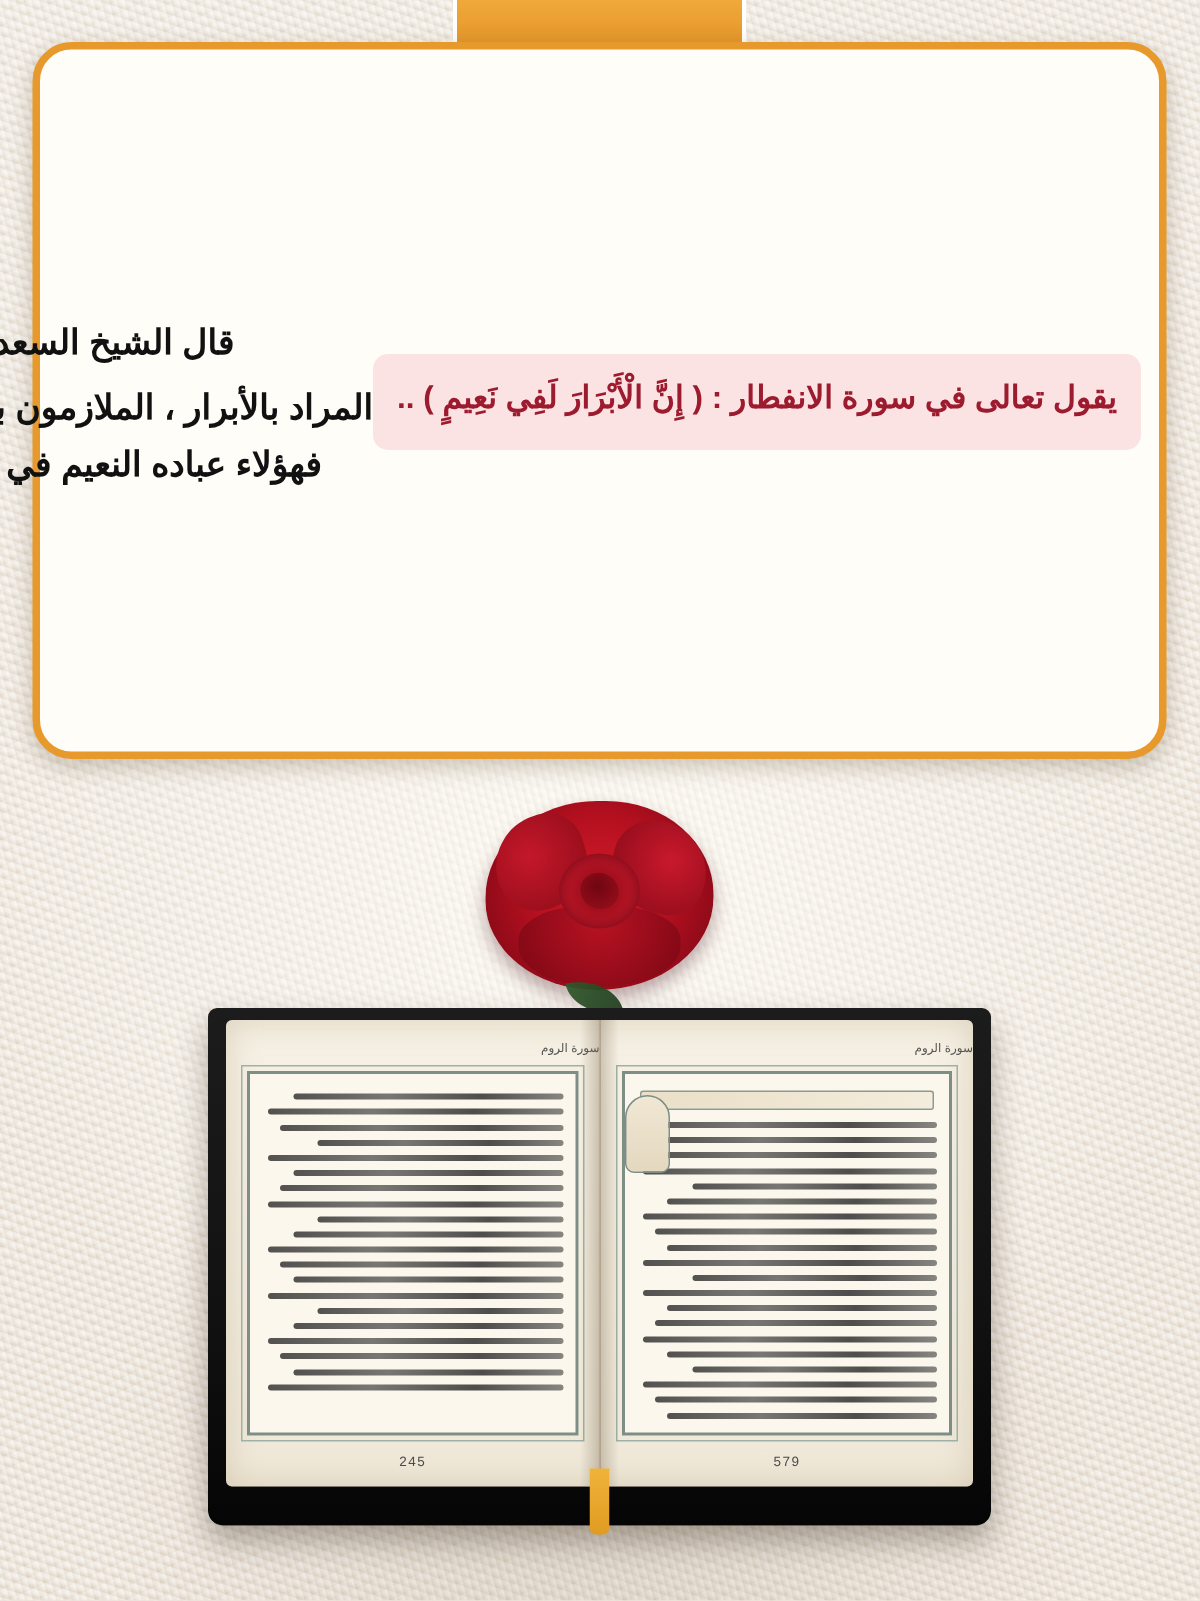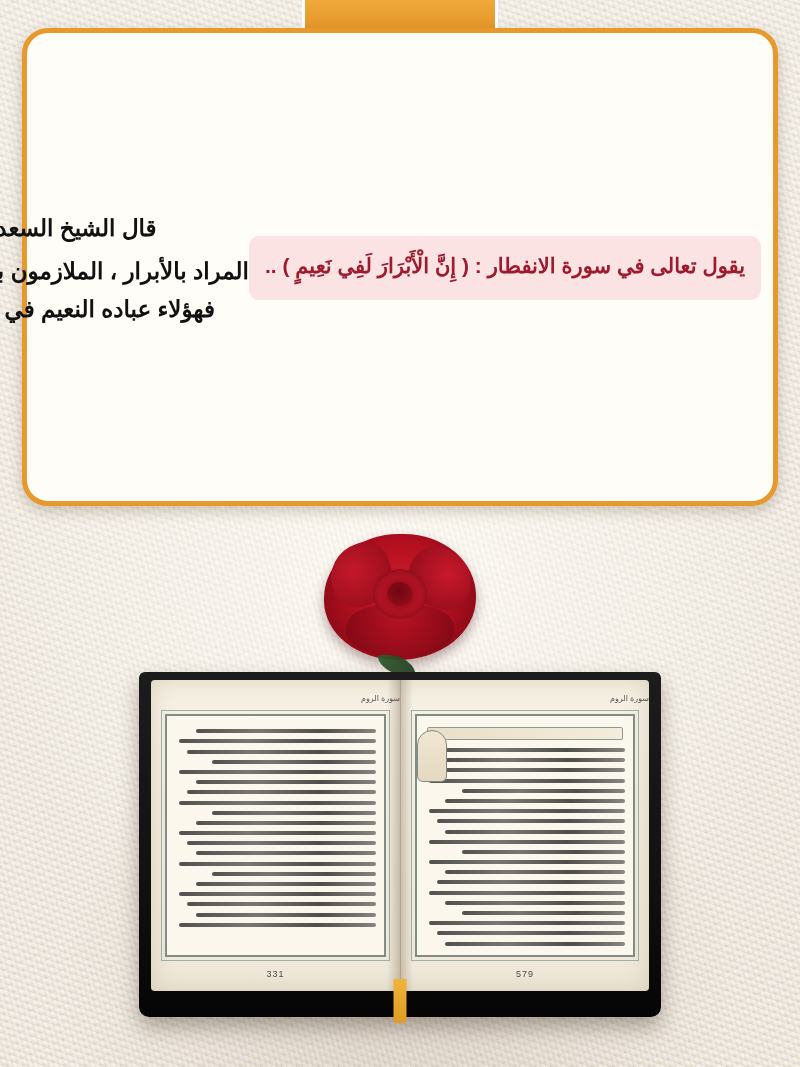--- a/index.html
+++ b/index.html
@@ -351,19 +351,19 @@
         <div class="txtline s3"></div>
         <div class="txtline s2"></div>
         <div class="txtline s1"></div>
         <div class="txtline s4"></div>
         <div class="txtline s2"></div>
         <div class="txtline s1"></div>
         <div class="txtline s3"></div>
         <div class="txtline s2"></div>
         <div class="txtline s1"></div>
       </div>
-      <div class="page-no">331</div>
+      <div class="page-no">245</div>
     </div>
 
     <div class="gutter"></div>
   </div>
   <div class="bookmark"></div>
 </div>
 
 </body></html>

